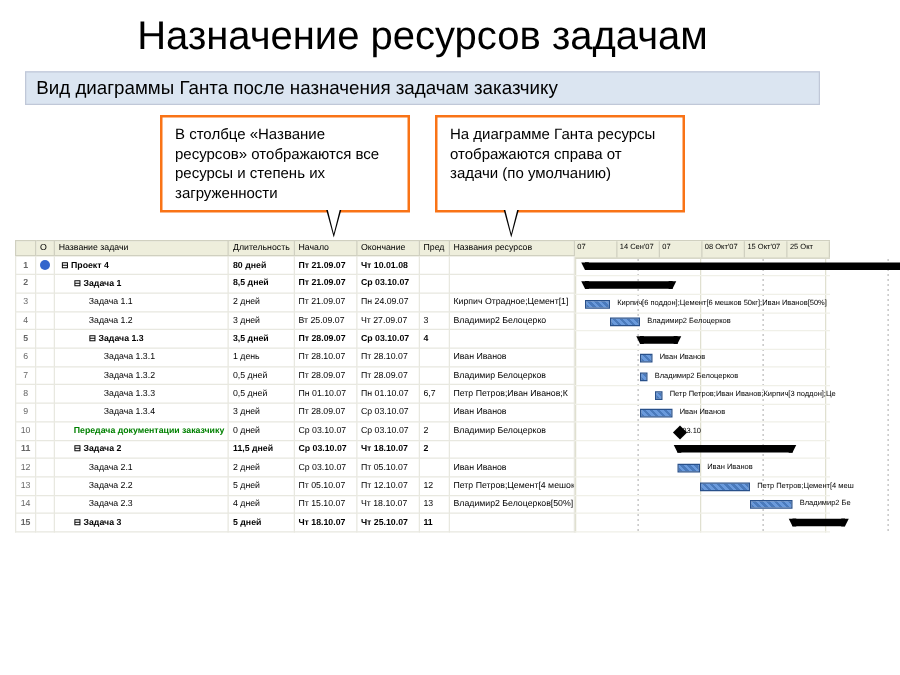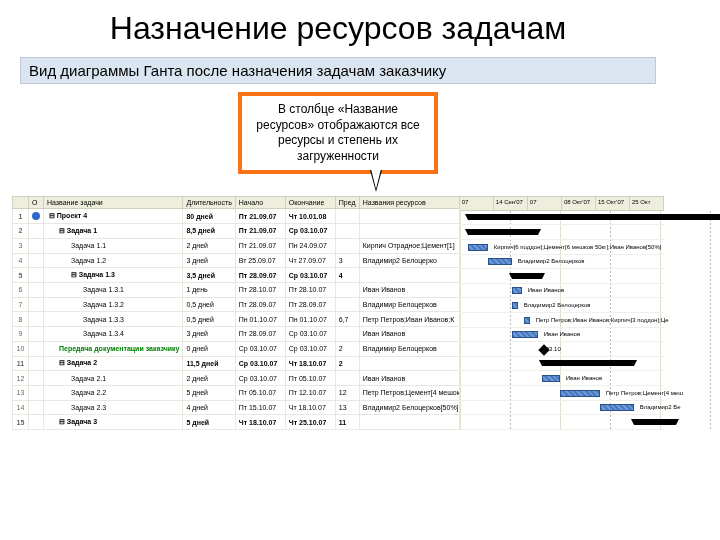--- a/index.html
+++ b/index.html
@@ -1,21 +1,21 @@
 <!DOCTYPE html>
 <html><head>
 <meta charset="utf-8">
 <style>
   * { box-sizing: border-box; margin: 0; padding: 0; }
   body { font-family: Arial, sans-serif; width: 720px; height: 540px; background: #fff; overflow: hidden; }
   .slide { width: 676px; height: 540px; position: relative; }
   .title { font-size: 32px; text-align: center; padding: 10px 0 6px; font-weight: normal; }
   .subtitle-bar { background: #dbe5f1; border: 1px solid #c0c8d8; margin: 4px 20px 8px; padding: 4px 8px; font-size: 15px; }
   .callouts { display: flex; justify-content: center; gap: 20px; margin: 4px 0 2px; }
-  .callout { position: relative; background: #fff; border: 4px solid #f97316; padding: 6px 10px; font-size: 12px; text-align: center; line-height: 1.3; }
+  .callout { position: relative; background: #fff; border: 2px solid #f97316; padding: 6px 10px; font-size: 12px; line-height: 1.3; }
   .callout:nth-child(1) { width: 200px; }
   .callout:nth-child(2) { width: 200px; }
   .callout::after { content: ""; position: absolute; bottom: -22px; left: 50%; width: 0; height: 0; border-left: 6px solid transparent; border-right: 6px solid transparent; border-top: 22px solid #000; transform: translateX(-50%); }
   .callout::before { content: ""; position: absolute; bottom: -19px; left: 50%; width: 0; height: 0; border-left: 5px solid transparent; border-right: 5px solid transparent; border-top: 20px solid #fff; transform: translateX(-50%); z-index: 1; }
   .callout:nth-child(1)::after, .callout:nth-child(1)::before { left: 70%; }
   .callout:nth-child(2)::after, .callout:nth-child(2)::before { left: 30%; }
   .gantt-area { margin: 22px 12px 0; font-size: 8px; }
   .gantt { display: flex; }
   .grid { border-collapse: collapse; background: #fff; }
   .grid th { background: #eeeedc; font-weight: normal; font-size: 7px; border: 1px solid #d0d0c0; padding: 2px 3px; text-align: left; white-space: nowrap; }
@@ -47,20 +47,21 @@
   .vline.dash { background: repeating-linear-gradient(to bottom, #bbb, #bbb 2px, transparent 2px, transparent 4px); }
 </style>
 </head>
 <body>
 
 <div class="slide">
   <h1 class="title">Назначение ресурсов задачам</h1>
   <div class="subtitle-bar">Вид диаграммы Ганта после назначения задачам заказчику</div>
   <div class="callouts">
     <div class="callout">В столбце «Название ресурсов» отображаются все ресурсы и степень их загруженности</div>
+    <div class="callout">На диаграмме Ганта ресурсы отображаются справа от задачи (по умолчанию)</div>
   </div>
 
   <div class="gantt-area">
     <div class="gantt">
       <table class="grid">
         <thead>
           <tr>
             <th class="idcol"></th>
             <th class="info">О</th>
             <th style="width:96px">Название задачи</th>

